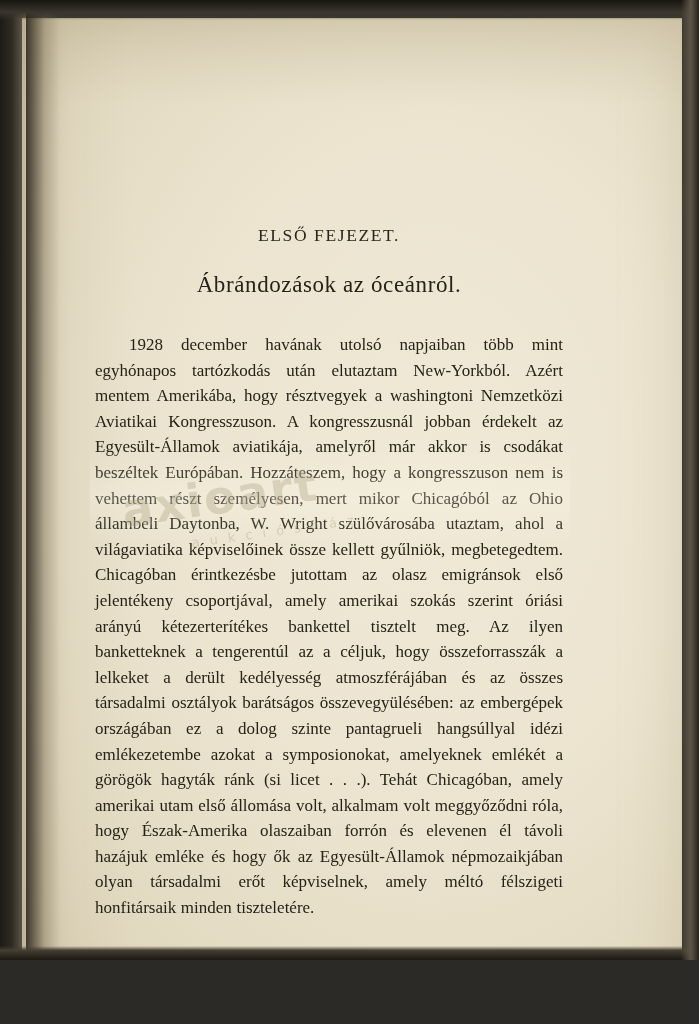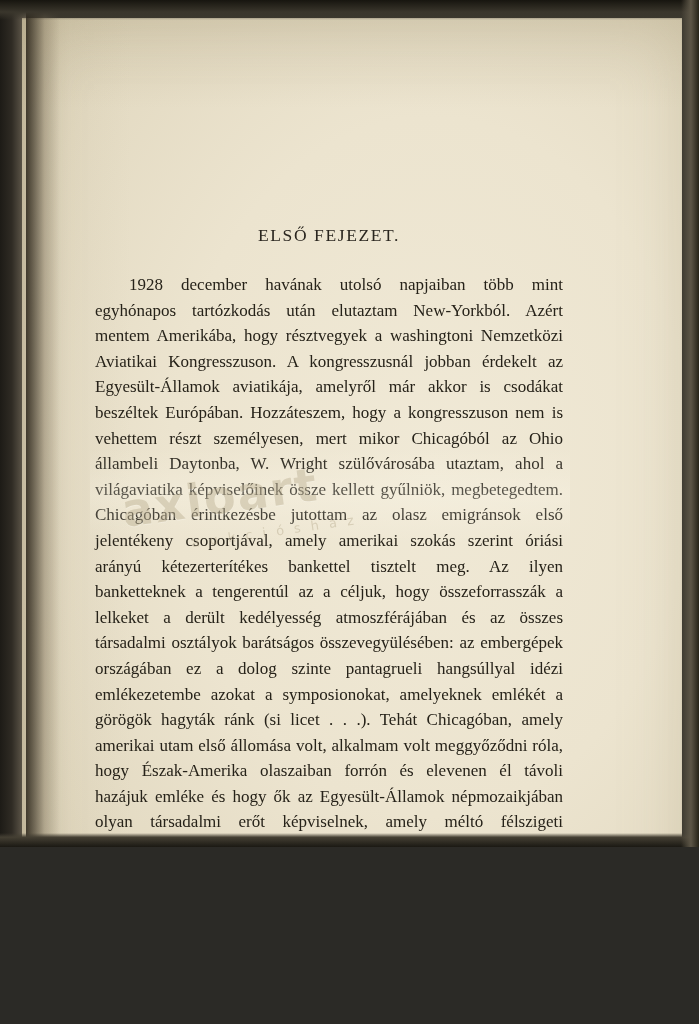--- a/index.html
+++ b/index.html
@@ -11,21 +11,21 @@
     width: 699px;
     height: 1024px;
     overflow: hidden;
     font-family: "Liberation Serif", serif;
   }
 
   
   #scan {
     position: relative;
     width: 699px;
-    height: 847px;
+    height: 960px;
     background: #3b382f;
     overflow: hidden;
   }
 
   
   #gutter-dark {
     position: absolute;
     left: 0; top: 0;
     width: 26px; height: 1024px;
     background: linear-gradient(to right, #1d1b16 0%, #2f2b24 45%, #6b6354 100%);
@@ -167,20 +167,21 @@
 <body>
 
 <div id="scan">
 
   <div id="gutter-dark"></div>
   <div id="paper"></div>
   <div id="gutter-shadow"></div>
 
   <div id="textblock">
     <h2 class="chapter-label">ELSŐ FEJEZET.</h2>
+    <h1 class="chapter-title">Ábrándozások az óceánról.</h1>
     <p class="body">1928 december havának utolsó napjaiban több mint egyhónapos tartózkodás után elutaztam New-Yorkból. Azért mentem Amerikába, hogy résztvegyek a washingtoni Nemzetközi Aviatikai Kongresszuson. A kongresszusnál jobban érdekelt az Egyesült-Államok aviatikája, amelyről már akkor is csodákat beszéltek Európában. Hozzáteszem, hogy a kongresszuson nem is vehettem részt személyesen, mert mikor Chicagóból az Ohio állambeli Daytonba, W. Wright szülővárosába utaztam, ahol a világaviatika képviselőinek össze kellett gyűlniök, megbetegedtem. Chicagóban érintkezésbe jutottam az olasz emigránsok első jelentékeny csoportjával, amely amerikai szokás szerint óriási arányú kétezerterítékes bankettel tisztelt meg. Az ilyen banketteknek a tengerentúl az a céljuk, hogy összeforrasszák a lelkeket a derült kedélyesség atmoszférájában és az összes társadalmi osztályok barátságos összevegyülésében: az embergépek országában ez a dolog szinte pantagrueli hangsúllyal idézi emlékezetembe azokat a symposionokat, amelyeknek emlékét a görögök hagyták ránk (si licet . . .). Tehát Chicagóban, amely amerikai utam első állomása volt, alkalmam volt meggyőződni róla, hogy Észak-Amerika olaszaiban forrón és elevenen él távoli hazájuk emléke és hogy ők az Egyesült-Államok népmozaikjában olyan társadalmi erőt képviselnek, amely méltó félszigeti honfitársaik minden tiszteletére.</p>
   </div>
 
   <div id="wm-wash"></div>
   <div id="watermark">
     <div class="wm-text">axioart</div>
     <div class="wm-sub">a u k c i ó s  h á z</div>
   </div>
 
   <div id="edge-top"></div>

